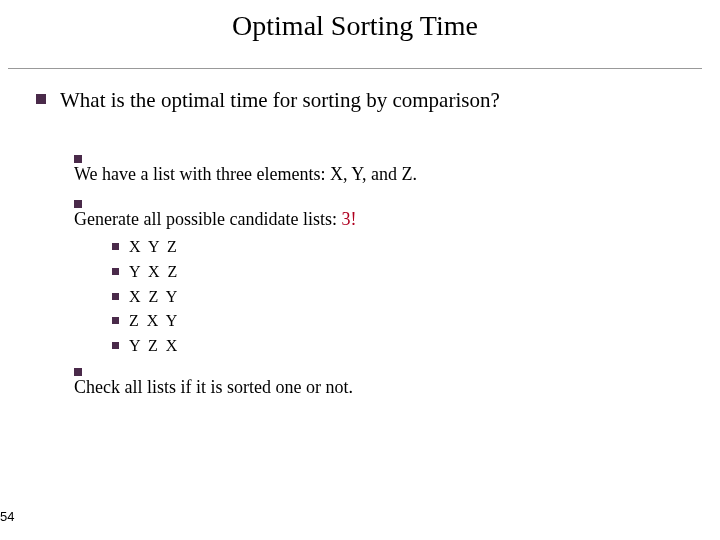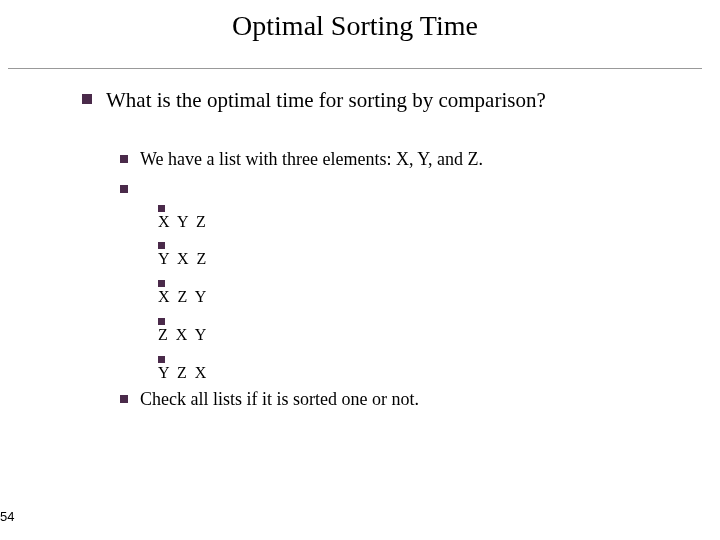--- a/index.html
+++ b/index.html
@@ -25,41 +25,40 @@
       padding-bottom: 8px;
       margin: 0 28px 18px 28px;
     }
     .hr {
       border: none;
       border-bottom: 1px solid #999;
       margin: 0 8px 18px 8px;
     }
     .content {
       padding-left: 36px;
-      margin-left: 46px;
     }
     .row {
       display: flex;
       align-items: flex-start;
       margin-bottom: 6px;
     }
     .bullet {
       width: 10px;
       height: 10px;
       background: #4a2a4a;
       margin-top: 6px;
       margin-right: 14px;
       flex-shrink: 0;
     }
     .l1 .bullet { width: 10px; height: 10px; margin-top: 7px; }
     .l1 { font-size: 21px; margin-bottom: 34px; }
     .l1b { font-size: 21px; margin-bottom: 10px; }
-    .l2 { font-size: 18px; margin-left: 38px; margin-bottom: 6px; }
+    .l2 { font-size: 18px; margin-left: 38px; margin-bottom: 6px; flex-direction: column; }
     .l2 .bullet { width: 8px; height: 8px; margin-top: 7px; margin-right: 12px; }
-    .l3 { font-size: 16px; margin-left: 76px; margin-bottom: 4px; font-family: "Times New Roman", serif; flex-direction: column; }
+    .l3 { font-size: 16px; margin-left: 76px; margin-bottom: 4px; font-family: "Times New Roman", serif; }
     .l3 .bullet { width: 7px; height: 7px; margin-top: 6px; margin-right: 10px; }
     .l3 .txt { letter-spacing: 2px; }
     .highlight { color: #b00020; font-weight: normal; }
     .txt { line-height: 1.3; }
     .pagenum {
       position: absolute;
       bottom: 16px;
       left: 0;
       right: 0;
       text-align: left;
@@ -82,20 +81,21 @@
     </div>
 
 
     <div class="row l2">
       <span class="bullet"></span>
       <span class="txt">We have a list with three elements: X, Y, and Z.</span>
     </div>
 
     <div class="row l2">
       <span class="bullet"></span>
+      <span class="txt"><span>Generate all possible candidate lists: </span><span class="highlight">3!</span></span>
     </div>
 
     <div class="row l3">
       <span class="bullet"></span>
       <span class="txt">X Y Z</span>
     </div>
     <div class="row l3">
       <span class="bullet"></span>
       <span class="txt">Y X Z</span>
     </div>

